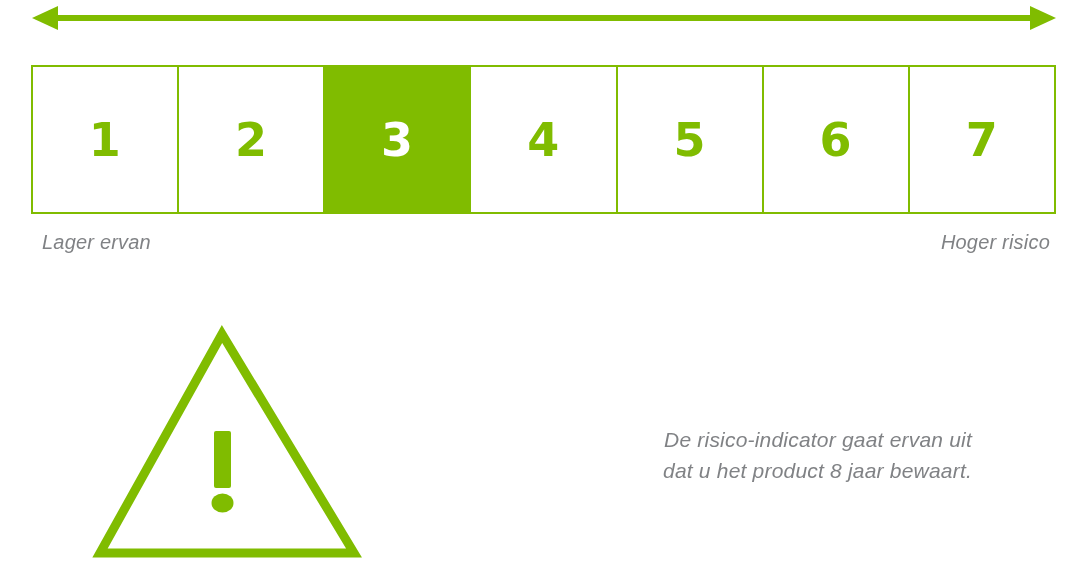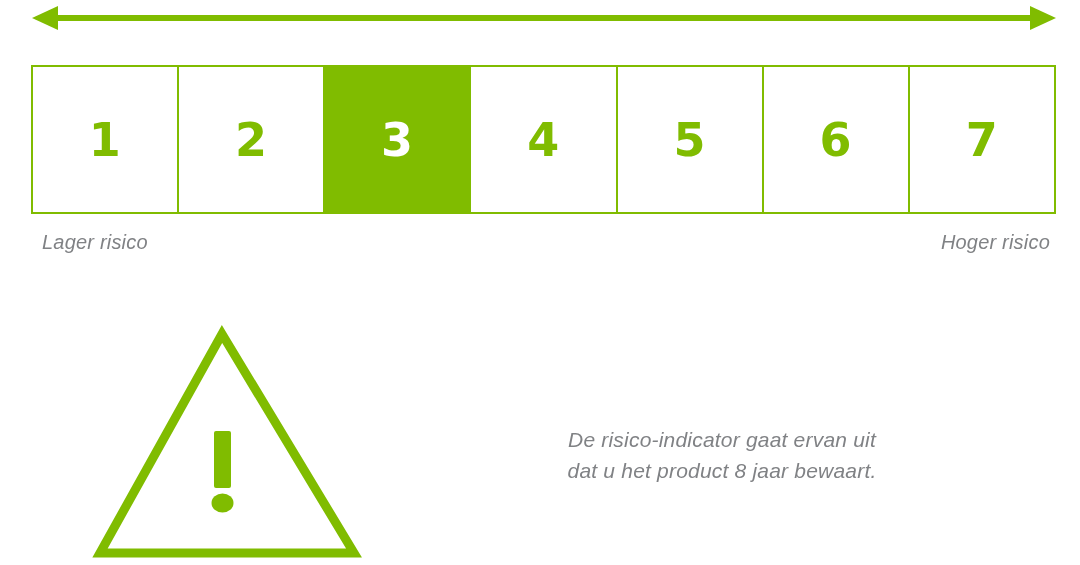--- a/index.html
+++ b/index.html
@@ -95,21 +95,21 @@
     top: 424px;
     width: 500px;
     text-align: center;
     font-size: 21px;
     font-style: italic;
     color: #808285;
     line-height: 31px;
     font-family: "Liberation Sans", sans-serif;
     letter-spacing: 0.2px;
   }
-  .warning-note .note-line { display: block; }
+  .warning-note .note-line { display: block; text-align: right; }
 </style>
 </head>
 <body>
 
 <div class="stage">
 
   <div class="risk-arrow">
     <svg width="1032" height="32" viewBox="0 0 1032 32" xmlns="http://www.w3.org/2000/svg">
       <line x1="24" y1="16" x2="1008" y2="16" stroke="#80bc00" stroke-width="6"></line>
       <polygon points="4,16 30,4 30,28" fill="#80bc00"></polygon>
@@ -134,21 +134,21 @@
       <span>5</span>
     </div>
     <div class="risk-cell">
       <span>6</span>
     </div>
     <div class="risk-cell">
       <span>7</span>
     </div>
   </div>
 
-  <div class="scale-label low">Lager risico</div>
+  <div class="scale-label low">Lager ervan</div>
   <div class="scale-label high">Hoger risico</div>
 
   <div class="warning-icon">
     <svg width="275" height="235" viewBox="0 0 275 235" xmlns="http://www.w3.org/2000/svg">
       <polygon points="134,9 266,228 12,228" fill="none" stroke="#80bc00" stroke-width="9" stroke-linejoin="miter"></polygon>
       <rect x="126" y="106" width="17" height="57" rx="2" fill="#80bc00"></rect>
       <ellipse cx="134.5" cy="178" rx="11" ry="9.5" fill="#80bc00"></ellipse>
     </svg>
   </div>
 

